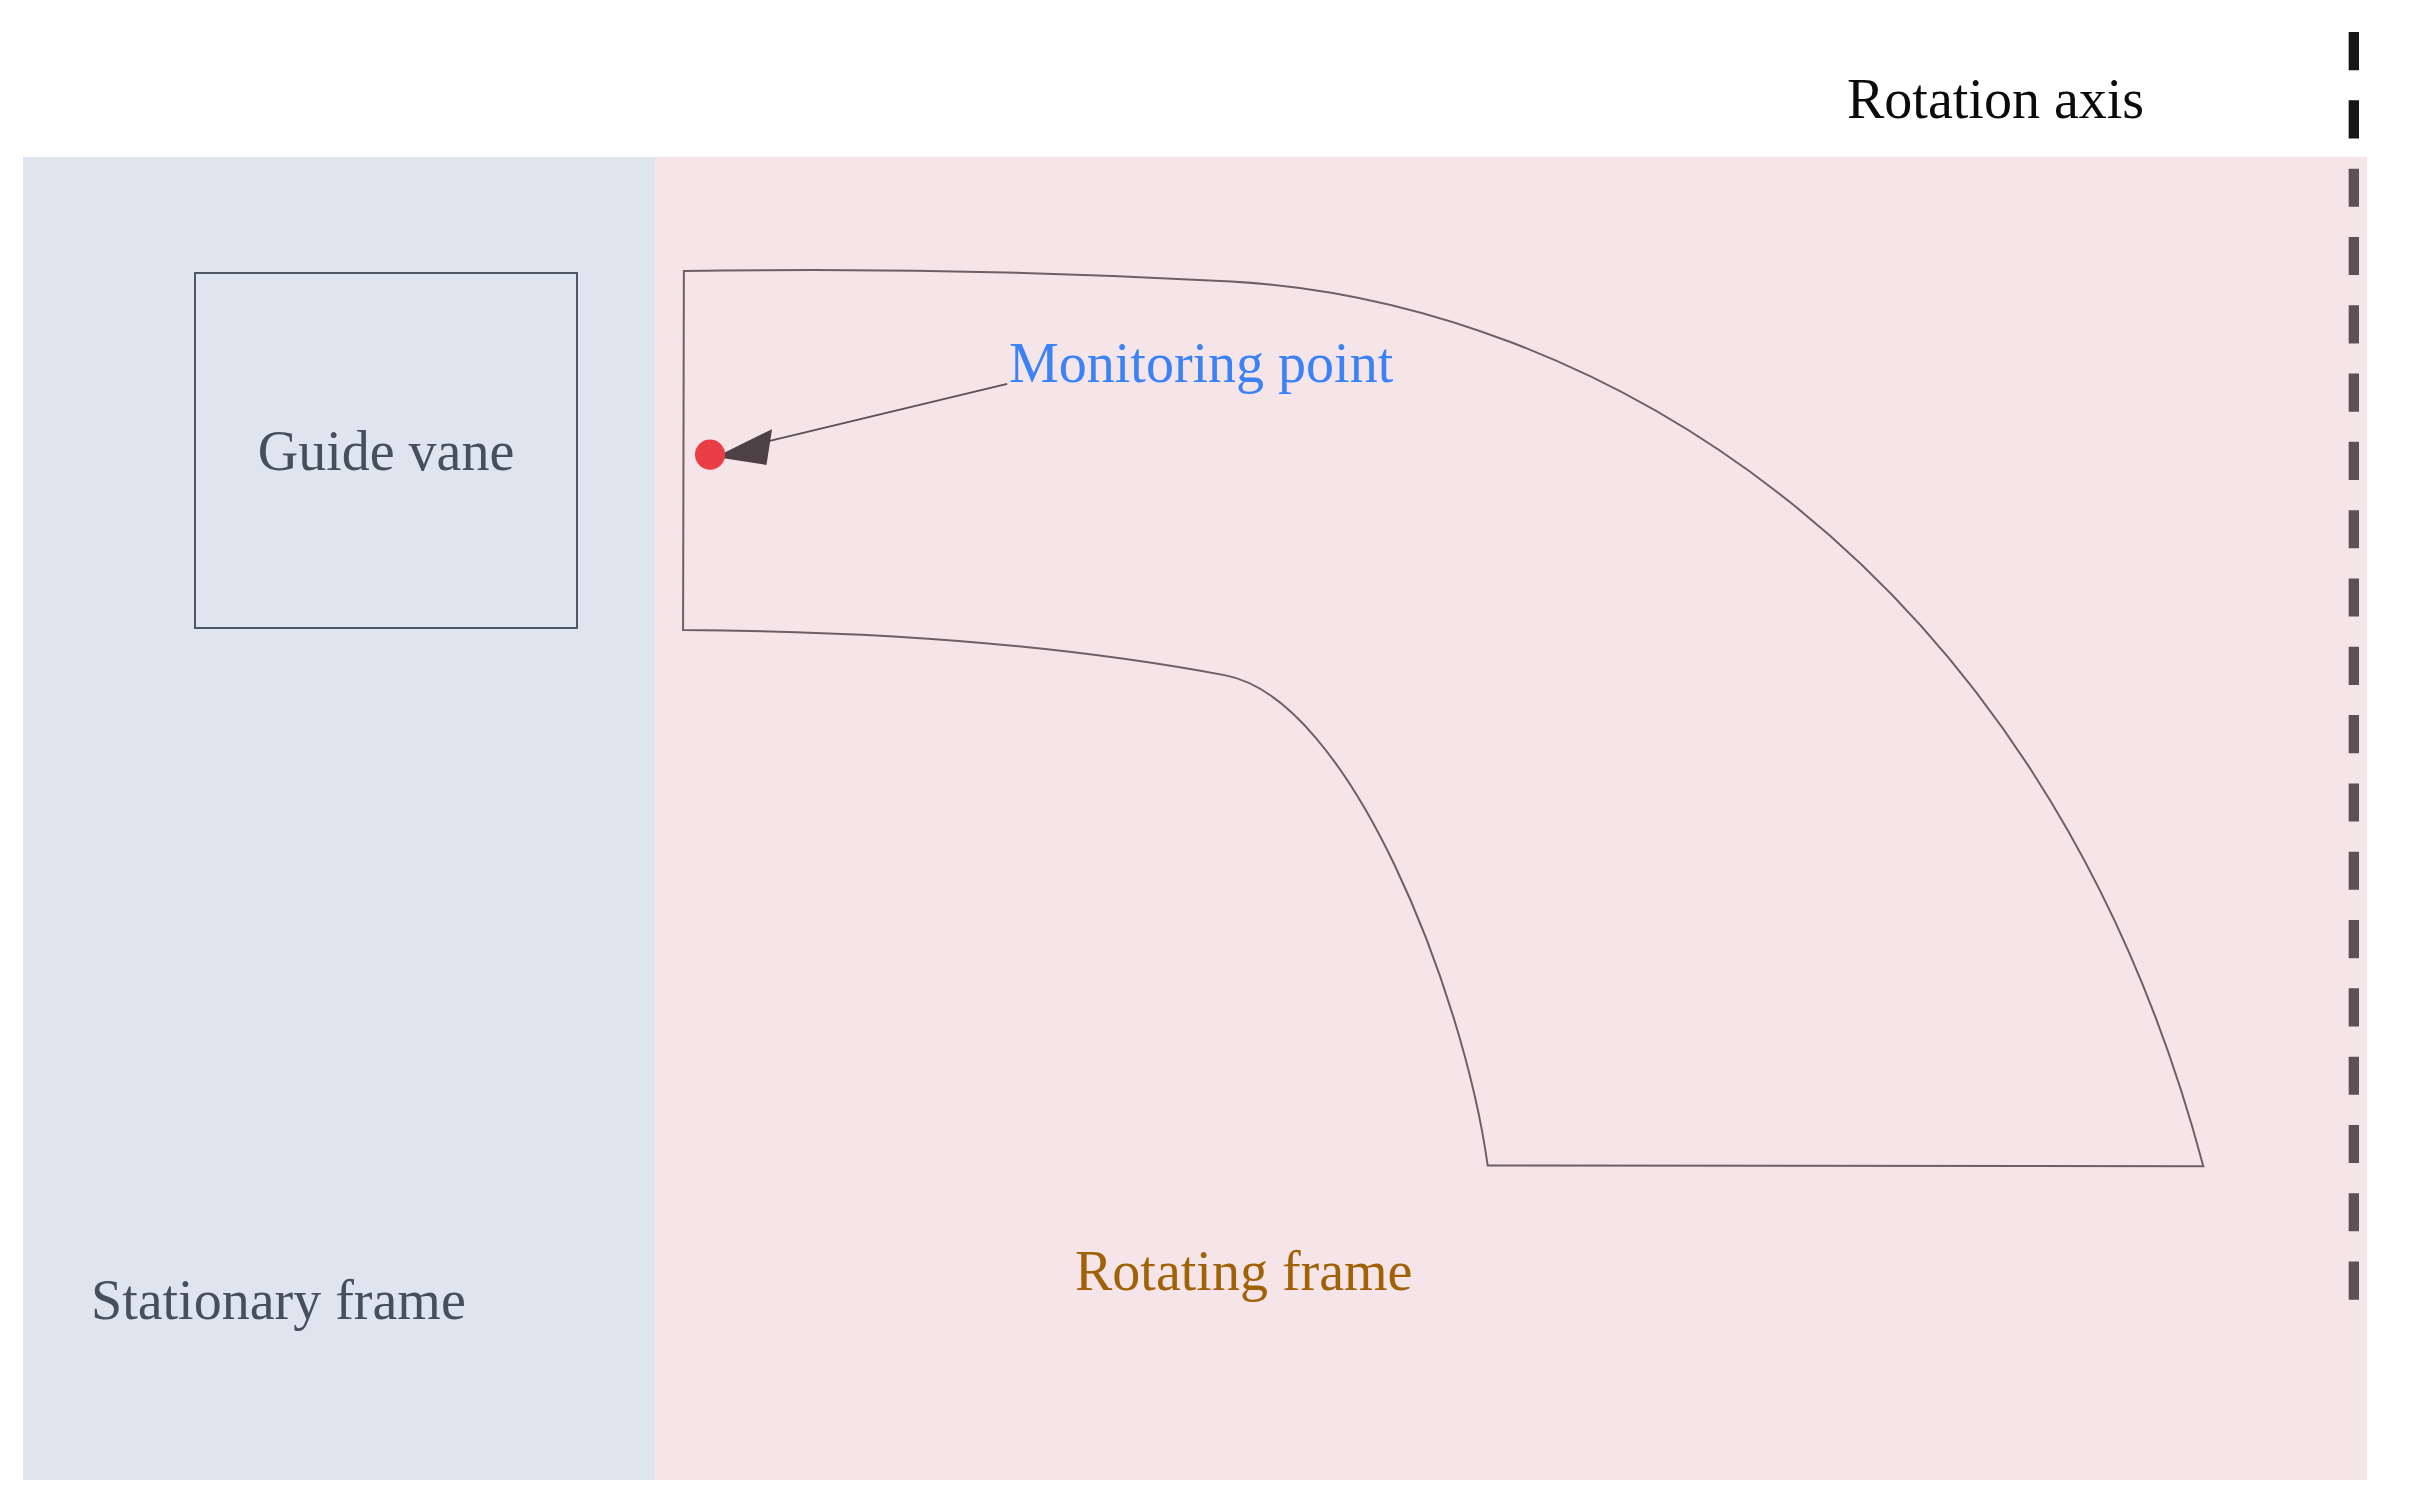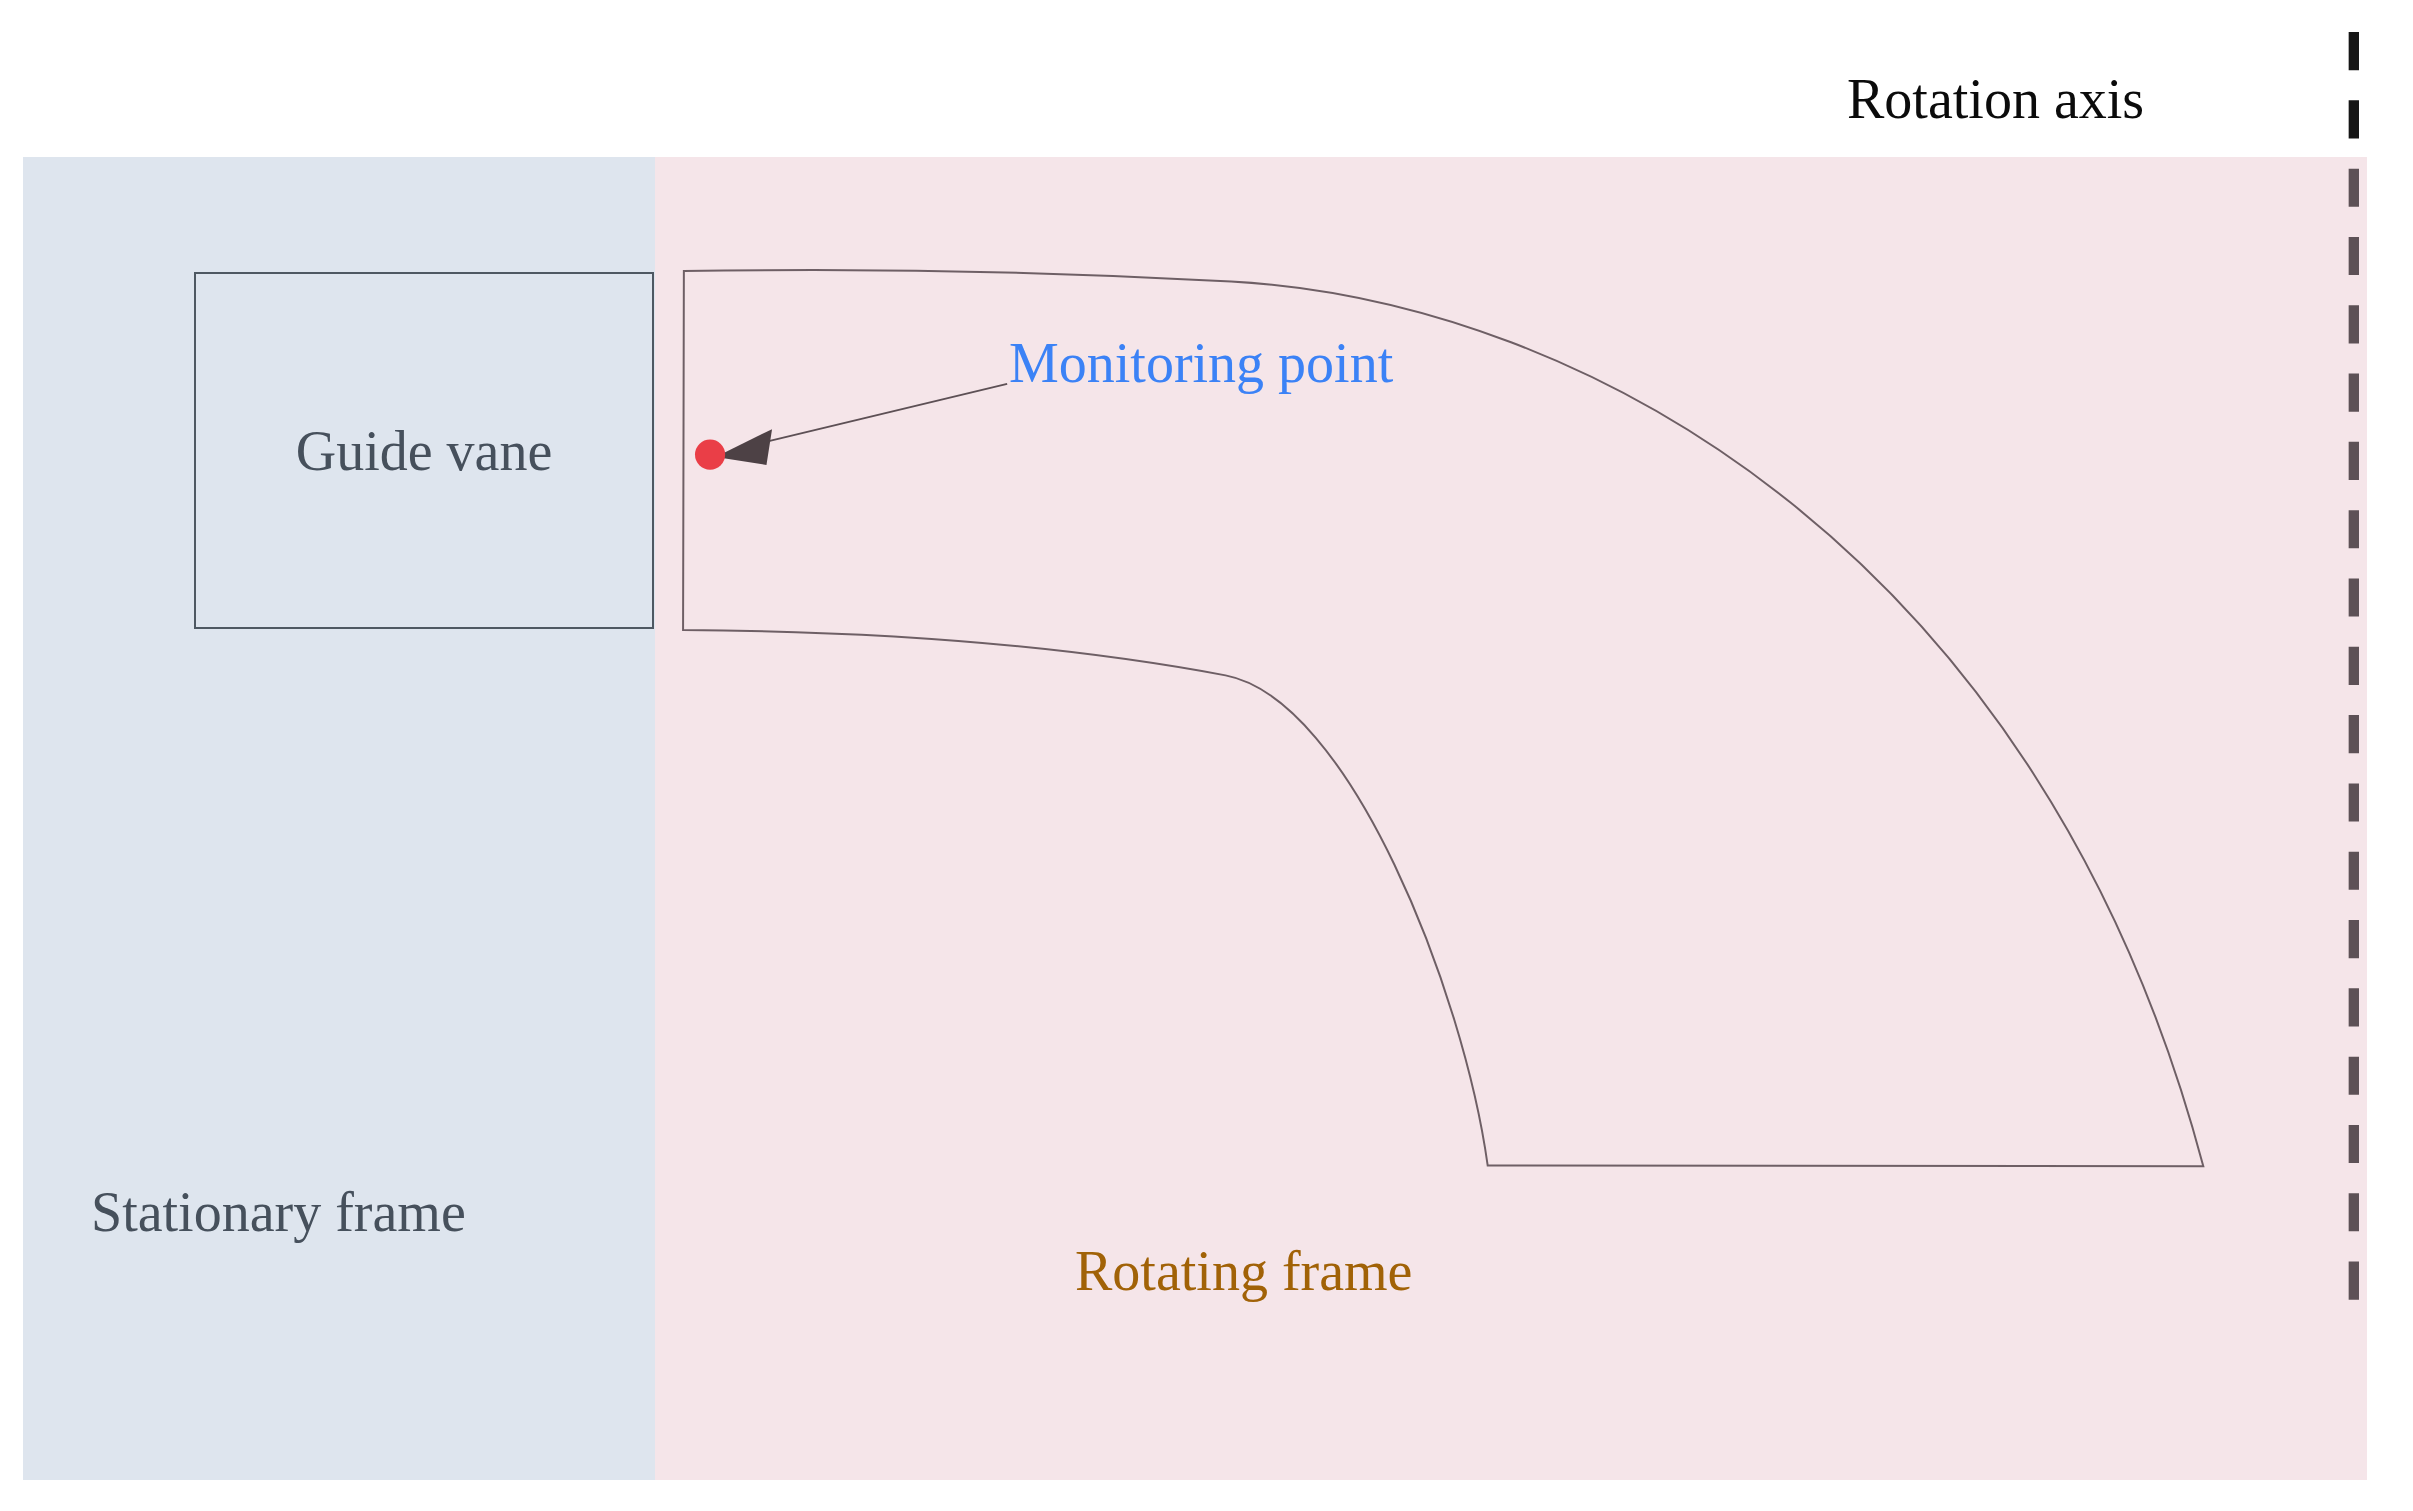--- a/index.html
+++ b/index.html
@@ -40,27 +40,27 @@
   }
   .label {
     position: absolute;
     font-size: 56px;
     line-height: 1;
     white-space: nowrap;
   }
   .label.title        { left: 1847px; top: 71px;   color: #0b0b0b; }
   .label.monitoring   { left: 1009px; top: 335px;  color: #3b82f6; }
   .label.blade        { left: 1273px; top: 522px;  color: #5d5055; }
-  .label.stationary-l { left: 91px;  top: 1184px; color: #46505c; }
+  .label.stationary-l { left: 91px;  top: 1272px; color: #46505c; }
   .label.rotating-l   { left: 1075px; top: 1243px; color: #a16207; }
   .guide-vane-box {
     position: absolute;
     left: 194px;
     top: 272px;
-    width: 460px;
+    width: 384px;
     height: 357px;
     border: 2.4px solid #4e5862;
     box-sizing: border-box;
     display: flex;
     align-items: center;
     justify-content: center;
   }
   .guide-vane-box .label {
     position: static;
     color: #46505c;

